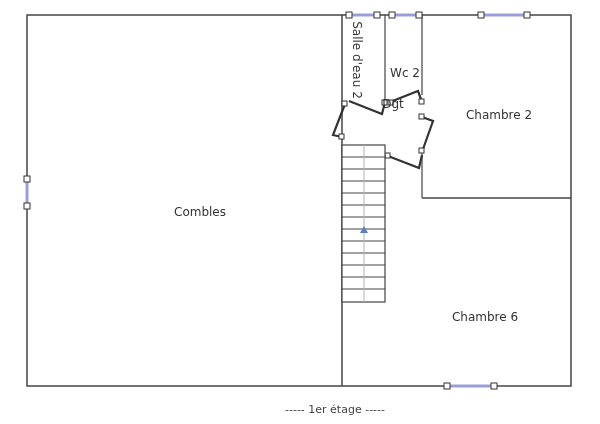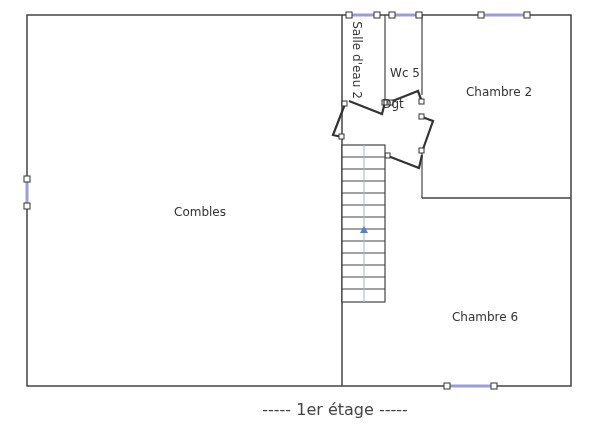--- a/index.html
+++ b/index.html
@@ -1,20 +1,20 @@
 <!DOCTYPE html>
 <html><head>
 <meta charset="utf-8">
 <style>
   html, body { margin:0; padding:0; background:#ffffff; }
   body { width:600px; height:424px; position:relative; overflow:hidden; font-family:"DejaVu Sans", sans-serif; }
   svg { position:absolute; left:0; top:0; }
   .lbl { position:absolute; font-size:12px; color:#333; white-space:nowrap; transform:translate(-50%,-50%); }
   .lbl.vert { transform:translate(-50%,-50%) rotate(90deg); }
-  .foot { position:absolute; left:335px; top:409px; transform:translate(-50%,-50%); font-size:16px; color:#444; white-space:nowrap; }
+  .foot { position:absolute; left:335px; top:409px; transform:translate(-50%,-50%); font-size:11px; color:#444; white-space:nowrap; }
 </style>
 </head>
 <body>
 
 <svg width="600" height="424">
 
   <rect x="27" y="15" width="544" height="371" fill="none" stroke="#444" stroke-width="1.5"></rect>
 
   <line x1="342" y1="15" x2="342" y2="386" stroke="#444" stroke-width="1.5"></line>
 
@@ -78,18 +78,18 @@
       <rect x="24" y="176" width="6" height="6"></rect>
         <rect x="24" y="203" width="6" height="6"></rect>
       <rect x="444" y="383" width="6" height="6"></rect>
         <rect x="491" y="383" width="6" height="6"></rect>
     </g>
   </g>
 </svg>
 
 <div class="lbl" style="left:200px;top:212px">Combles</div>
 <div class="lbl vert" style="left:357px;top:60px">Salle d'eau 2</div>
-<div class="lbl" style="left:405px;top:73px">Wc 5</div>
+<div class="lbl" style="left:405px;top:73px">Wc 2</div>
 <div class="lbl" style="left:393px;top:104px">Dgt</div>
-<div class="lbl" style="left:499px;top:92px">Chambre 2</div>
+<div class="lbl" style="left:499px;top:115px">Chambre 2</div>
 <div class="lbl" style="left:485px;top:317px">Chambre 6</div>
 
 <div class="foot">----- 1er étage -----</div>
 
 </body></html>

